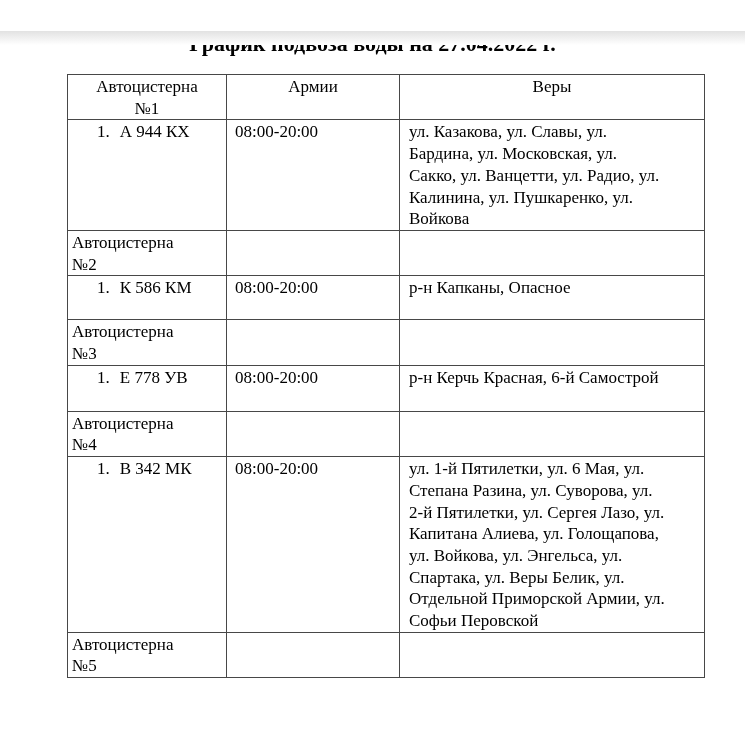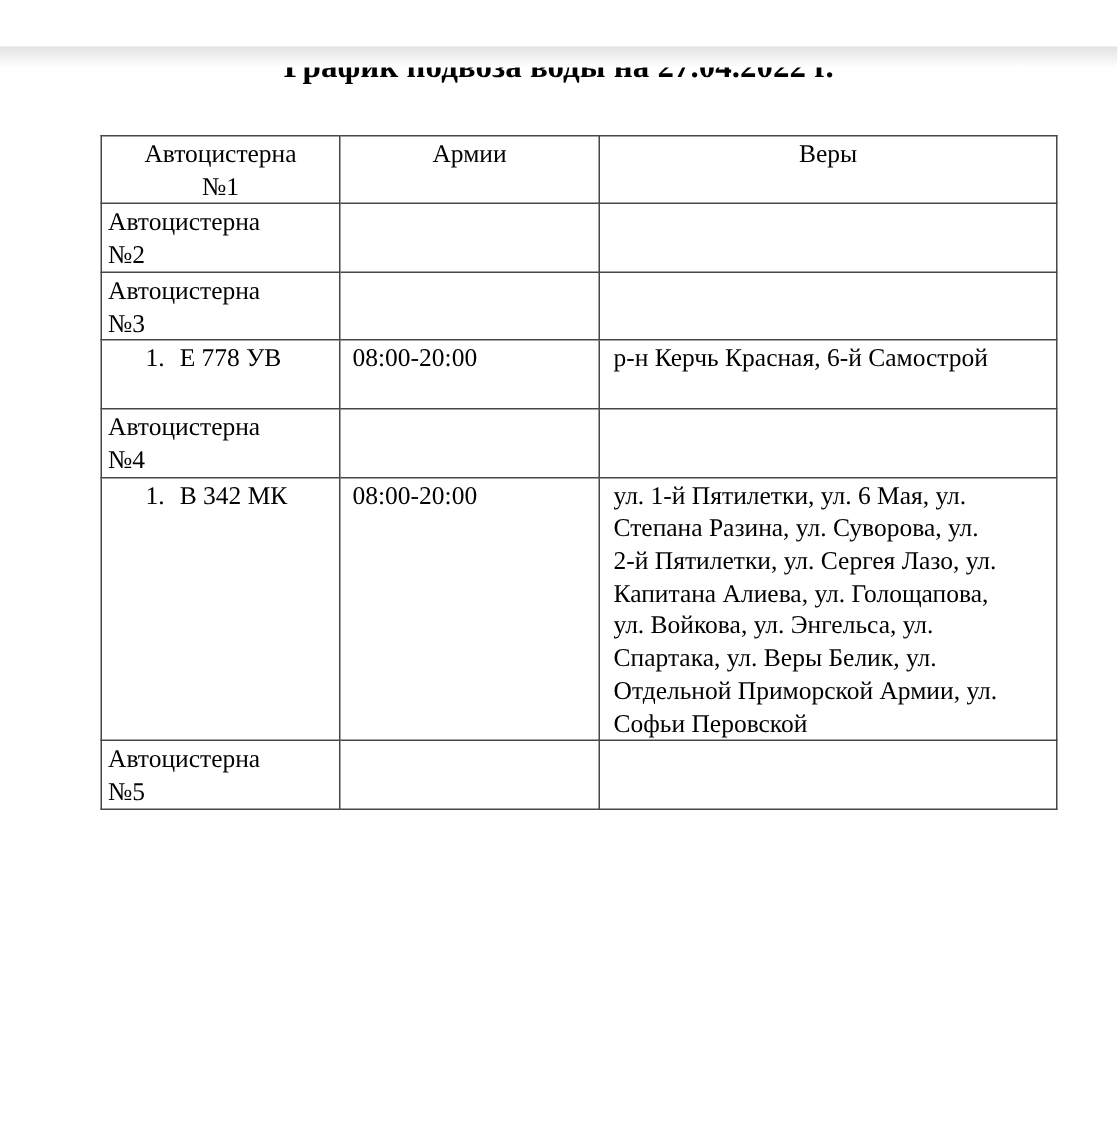--- a/index.html
+++ b/index.html
@@ -28,21 +28,21 @@
   .doc-title {
     margin: 31px 0 0 0;
     font-size: 22px;
     line-height: 26px;
     font-weight: bold;
     text-align: center;
   }
   table.schedule {
     border-collapse: collapse;
     table-layout: fixed;
-    margin: 33px 0 0 67px;
+    margin: 17px 0 0 67px;
     width: 637px;
     font-family: Liberation Serif, serif;
   }
   .schedule col.c1 { width: 159px; }
   .schedule col.c2 { width: 173px; }
   .schedule col.c3 { width: 305px; }
   .schedule th, .schedule td {
     border: 1px solid #474747;
     vertical-align: top;
     padding: 1px 4px 0 4px;
@@ -82,28 +82,42 @@
       </colgroup>
 
     <tbody>
         <tr class="rh44">
       <th>Автоцистерна
 №1</th>
       <th>Армии</th>
       <th>Веры</th>
     </tr>
 
+    <tr>
+      <td class="veh-cell"><span class="num">1.</span><span>А 944 КХ</span></td>
+      <td class="time-cell">08:00-20:00</td>
+      <td class="addr-cell">ул. Казакова, ул. Славы, ул.
+Бардина, ул. Московская, ул.
+Сакко, ул. Ванцетти, ул. Радио, ул.
+Калинина, ул. Пушкаренко, ул.
+Войкова</td>
+    </tr>
 
     <tr class="rh45">
       <td class="label-cell">Автоцистерна
 №2</td>
       <td></td>
       <td></td>
     </tr>
 
+    <tr class="rh44">
+      <td class="veh-cell"><span class="num">1.</span><span>К 586 КМ</span></td>
+      <td class="time-cell">08:00-20:00</td>
+      <td class="addr-cell">р-н Капканы, Опасное</td>
+    </tr>
 
     <tr class="rh44">
       <td class="label-cell">Автоцистерна
 №3</td>
       <td></td>
       <td></td>
     </tr>
 
     <tr class="rh46">
       <td class="veh-cell"><span class="num">1.</span><span>Е 778 УВ</span></td>

